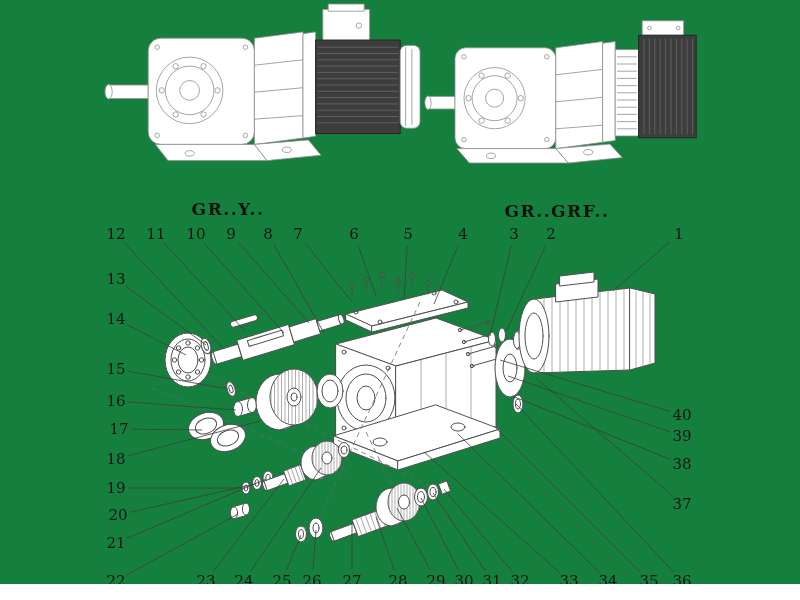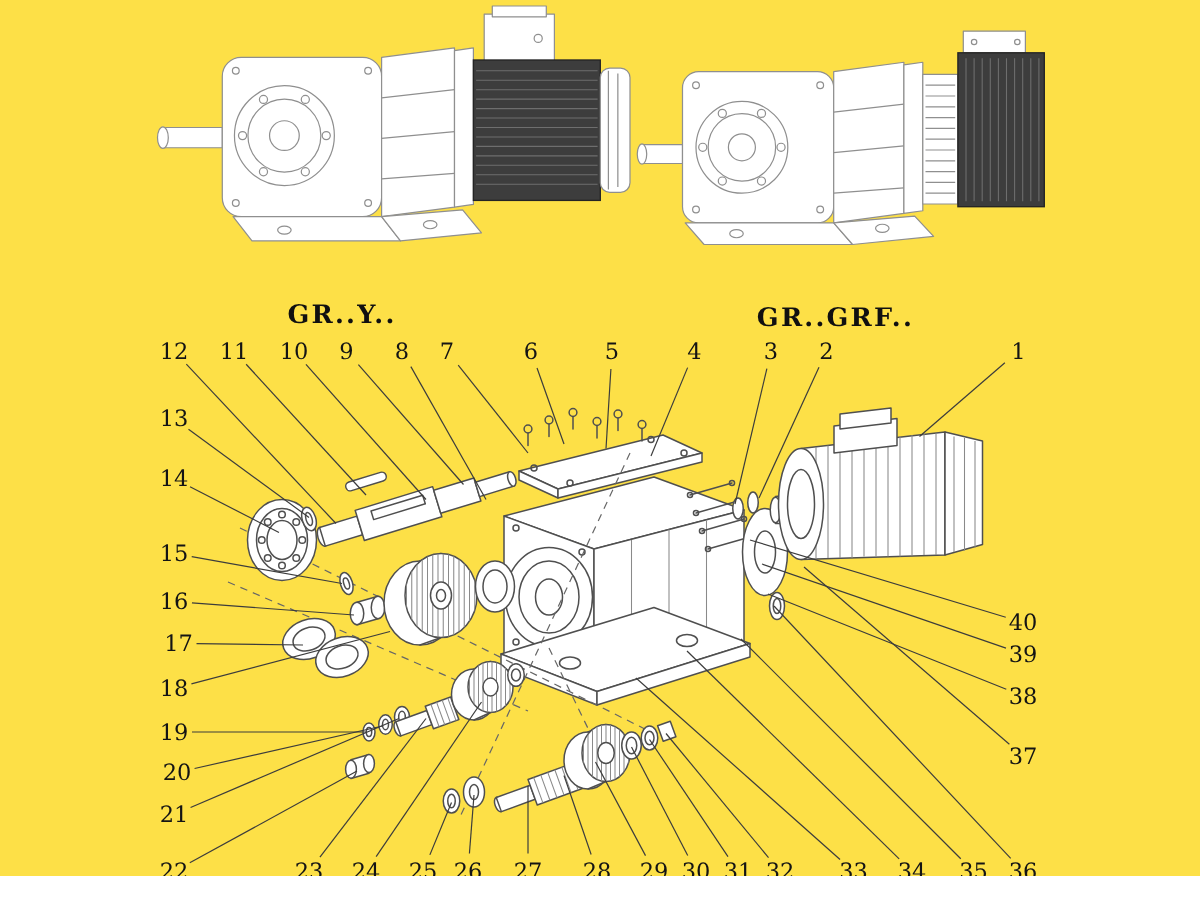--- a/index.html
+++ b/index.html
@@ -1,16 +1,16 @@
 <!DOCTYPE html>
 <html><head>
 <meta charset="utf-8">
 <style>
   html,body{margin:0;padding:0;background:#ffffff}
-  .stage{width:800px;height:584px;position:relative;background:#fde047;overflow:hidden;
+  .stage{width:800px;height:584px;position:relative;background:#15803d;overflow:hidden;
          font-family:"DejaVu Serif",serif}
   svg{display:block}
   .p{fill:#fff;stroke:#4f4f4f;stroke-width:1;stroke-linejoin:round;stroke-linecap:round}
   .s{fill:none;stroke:#4f4f4f;stroke-width:1;stroke-linejoin:round;stroke-linecap:round}
   .thin{fill:none;stroke:#8a8a8a;stroke-width:.7}
   .lt{fill:#fff;stroke:#8f8f8f;stroke-width:.9;stroke-linejoin:round}
   .ltn{fill:none;stroke:#8f8f8f;stroke-width:.9}
   .dark{fill:#3d3d3d;stroke:#242424;stroke-width:1}
   .fin{fill:none;stroke:#6e6e6e;stroke-width:.8}
   .dash{fill:none;stroke:#666;stroke-width:.8;stroke-dasharray:5 4}

